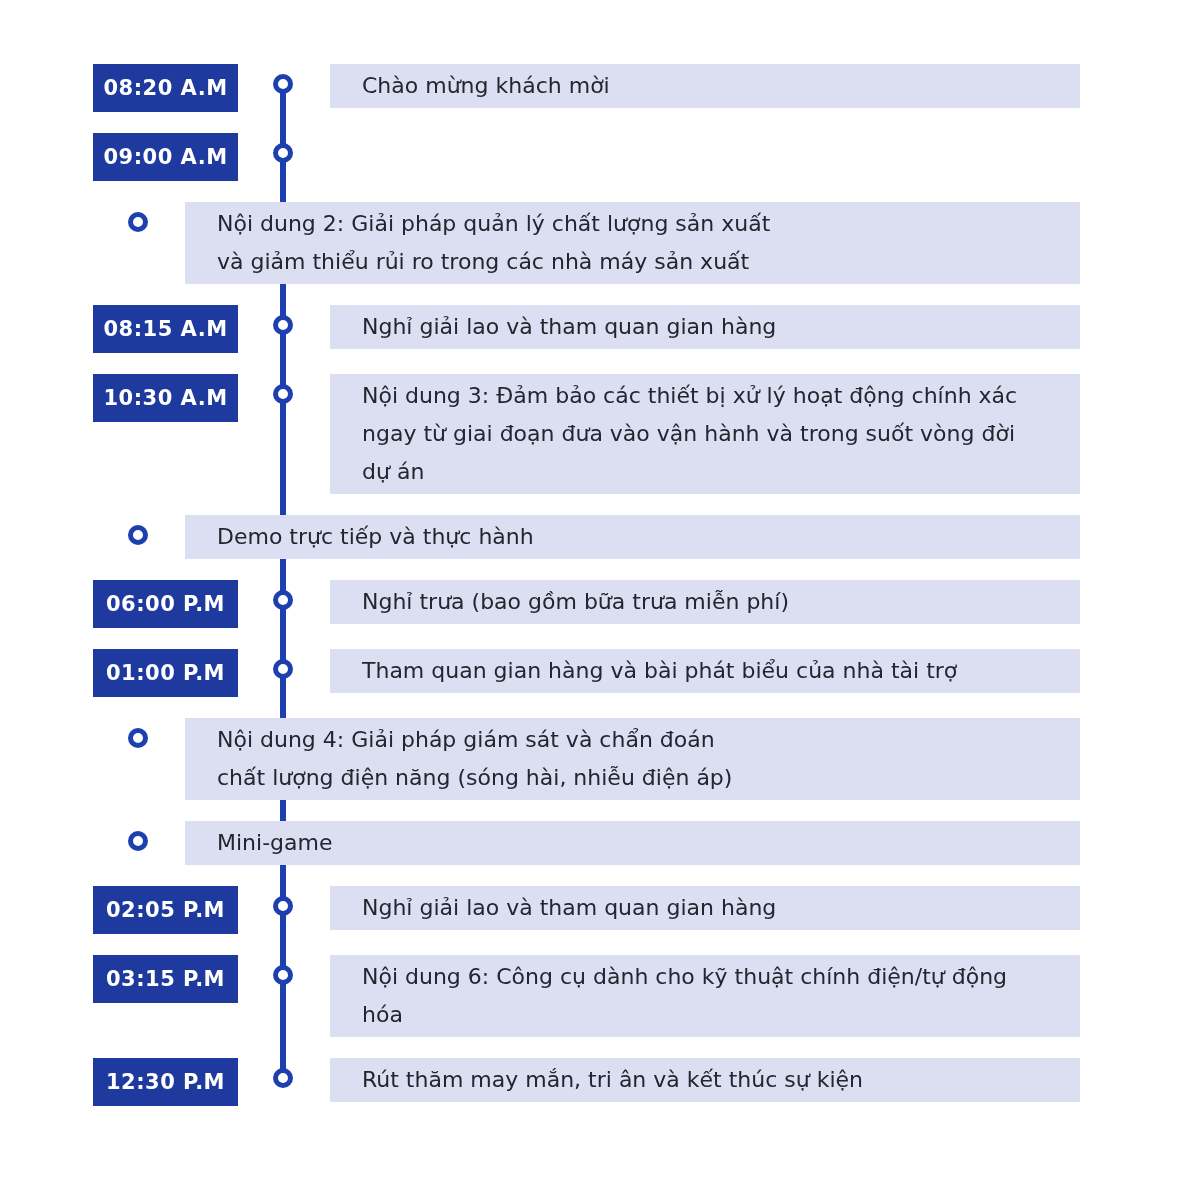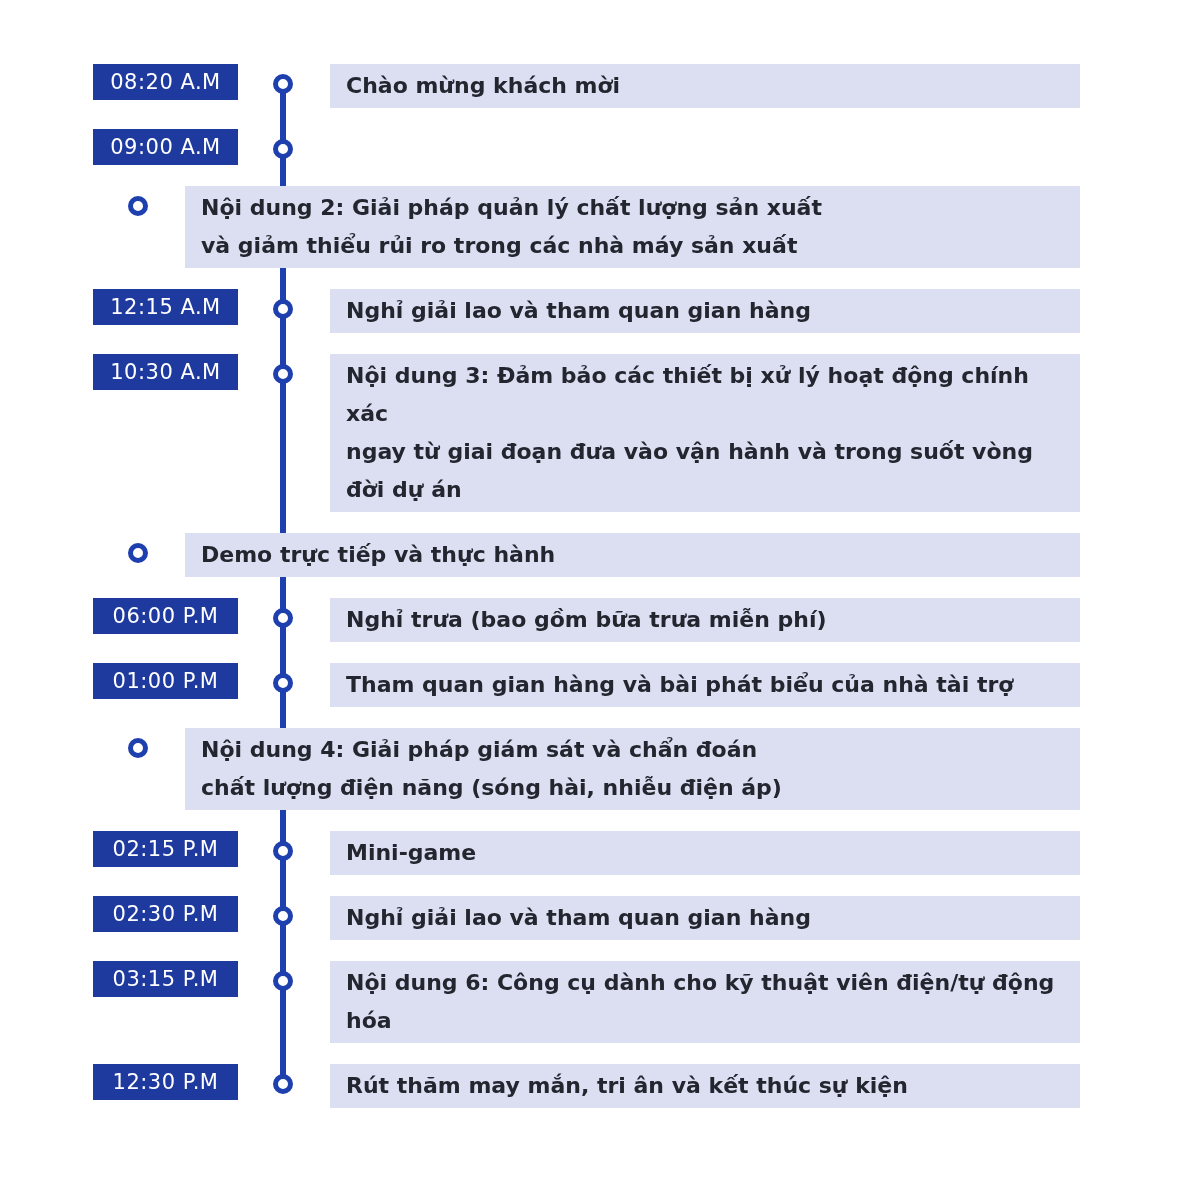--- a/index.html
+++ b/index.html
@@ -34,24 +34,24 @@
   .row {
     display: flex;
     align-items: flex-start;
     margin-bottom: 21px;
     position: relative;
   }
   .row:last-child { margin-bottom: 0; }
   .badge {
     flex: 0 0 145px;
     width: 145px;
-    height: 36px;
+    height: 48px;
     background: var(--badge_blue, #1e3a9f);
     color: var(--badge_text, #ffffff);
-    font-weight: normal;
+    font-weight: bold;
     font-size: 21px;
     letter-spacing: 0.5px;
     display: flex;
     align-items: center;
     justify-content: center;
     white-space: nowrap;
   }
   .marker-col {
     flex: 0 0 92px;
     width: 92px;
@@ -66,24 +66,23 @@
     height: 20px;
     border: 5px solid var(--timeline_blue, #1e3fae);
     background: #ffffff;
     border-radius: 50%;
     z-index: 2;
   }
   .bar {
     flex: 1;
     background: var(--bar_bg, #dcdff2);
     min-height: 42px;
-    padding: 3px 16px;
+    padding: 3px 32px;
     display: flex;
     align-items: center;
-    font-weight: bold;
   }
   .bar-text {
     font-size: 22px;
     line-height: 38px;
     color: var(--text_dark, #23262f);
     white-space: pre-line;
   }
 </style>
 </head>
 <body>
@@ -112,21 +111,21 @@
     <div class="marker-col">
       <span class="node"></span>
     </div>
     <div class="bar">
       <span class="bar-text">Nội dung 2: Giải pháp quản lý chất lượng sản xuất
 và giảm thiểu rủi ro trong các nhà máy sản xuất</span>
     </div>
   </div>
 
   <div class="row">
-    <div class="badge">12:15 A.M</div>
+    <div class="badge">08:15 A.M</div>
     <div class="marker-col">
       <span class="node"></span>
     </div>
     <div class="bar">
       <span class="bar-text">Nghỉ giải lao và tham quan gian hàng</span>
     </div>
   </div>
 
   <div class="row">
     <div class="badge">10:30 A.M</div>
@@ -172,47 +171,46 @@
     <div class="marker-col">
       <span class="node"></span>
     </div>
     <div class="bar">
       <span class="bar-text">Nội dung 4: Giải pháp giám sát và chẩn đoán
 chất lượng điện năng (sóng hài, nhiễu điện áp)</span>
     </div>
   </div>
 
   <div class="row">
-    <div class="badge">02:15 P.M</div>
     <div class="marker-col">
       <span class="node"></span>
     </div>
     <div class="bar">
       <span class="bar-text">Mini-game</span>
     </div>
   </div>
 
   <div class="row">
-    <div class="badge">02:30 P.M</div>
+    <div class="badge">02:05 P.M</div>
     <div class="marker-col">
       <span class="node"></span>
     </div>
     <div class="bar">
       <span class="bar-text">Nghỉ giải lao và tham quan gian hàng</span>
     </div>
   </div>
 
 
   <div class="row">
     <div class="badge">03:15 P.M</div>
     <div class="marker-col">
       <span class="node"></span>
     </div>
     <div class="bar">
-      <span class="bar-text">Nội dung 6: Công cụ dành cho kỹ thuật viên điện/tự động hóa</span>
+      <span class="bar-text">Nội dung 6: Công cụ dành cho kỹ thuật chính điện/tự động hóa</span>
     </div>
   </div>
 
   <div class="row">
     <div class="badge">12:30 P.M</div>
     <div class="marker-col">
       <span class="node"></span>
     </div>
     <div class="bar">
       <span class="bar-text">Rút thăm may mắn, tri ân và kết thúc sự kiện</span>

